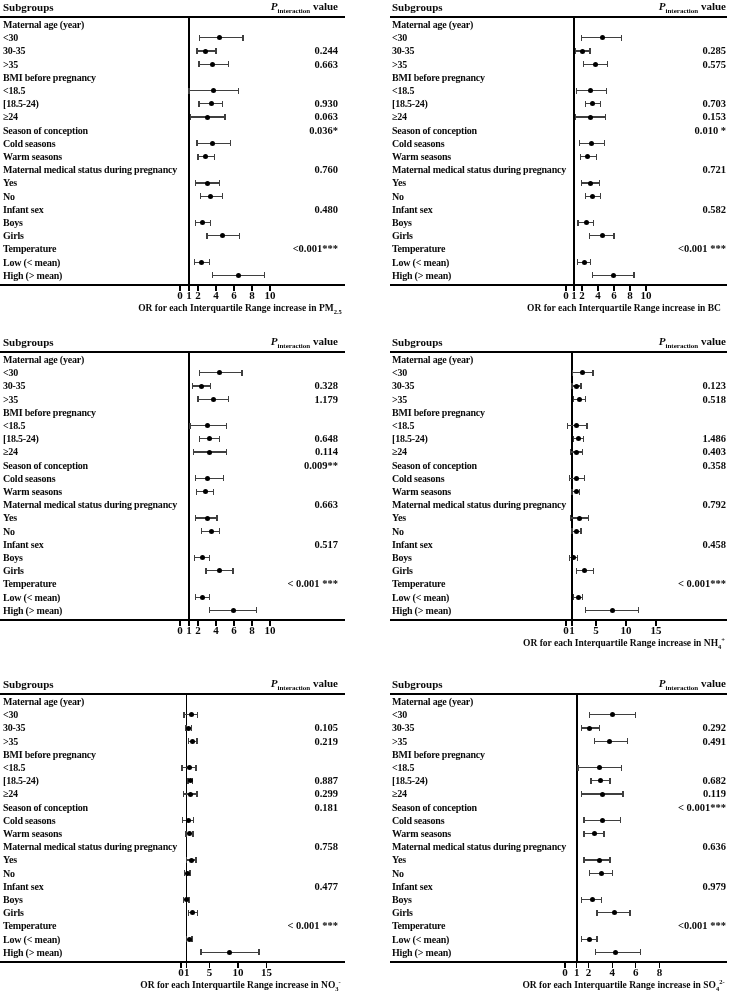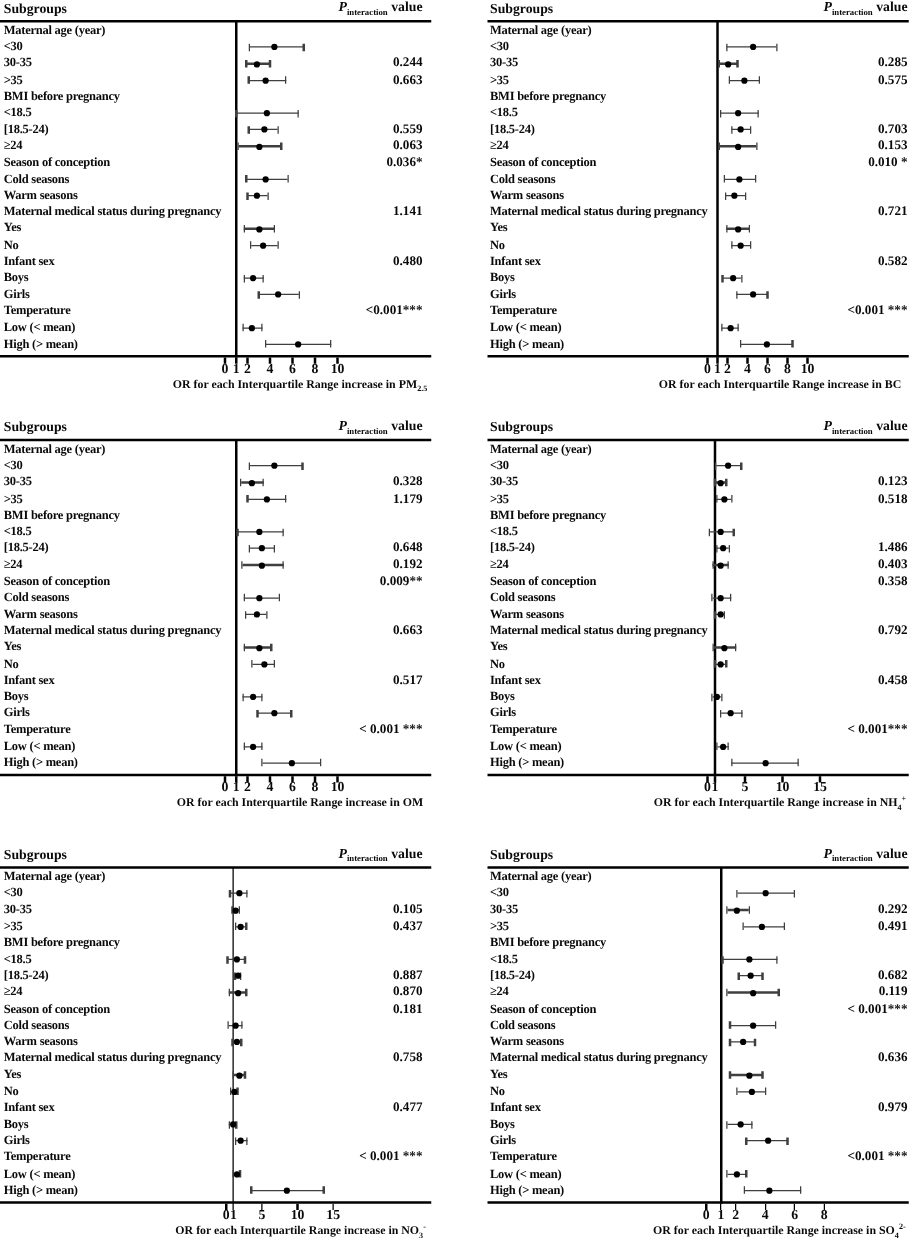--- a/index.html
+++ b/index.html
@@ -52,21 +52,21 @@
       <div class="cap" style="left: 198.2px; top: 61.2px;"></div>
       <div class="cap" style="left: 227.9px; top: 61.2px;"></div>
       <div class="dot" style="left: 209.9px; top: 61.7px;"></div>
       <div class="rowlabel" style="left: 3px; top: 70.8px;">BMI before pregnancy</div>
       <div class="rowlabel" style="left: 3px; top: 84px;">&lt;18.5</div>
       <div class="whisker" style="left: 189px; width: 49.5px; top: 89.9px;"></div>
       <div class="cap" style="left: 188.3px; top: 87.6px;"></div>
       <div class="cap" style="left: 237.8px; top: 87.6px;"></div>
       <div class="dot" style="left: 210.8px; top: 88.1px;"></div>
       <div class="rowlabel" style="left: 3px; top: 97.2px;">[18.5-24)</div>
-      <div class="pval" style="right: 28px; top: 97.2px;">0.559</div>
+      <div class="pval" style="right: 28px; top: 97.2px;">0.930</div>
       <div class="whisker" style="left: 198.9px; width: 23.4px; top: 103.1px;"></div>
       <div class="cap" style="left: 198.2px; top: 100.8px;"></div>
       <div class="cap" style="left: 221.6px; top: 100.8px;"></div>
       <div class="dot" style="left: 209px; top: 101.3px;"></div>
       <div class="rowlabel" style="left: 3px; top: 110.4px;">≥24</div>
       <div class="pval" style="right: 28px; top: 110.4px;">0.063</div>
       <div class="whisker" style="left: 190.8px; width: 34.2px; top: 116.3px;"></div>
       <div class="cap" style="left: 190.1px; top: 114px;"></div>
       <div class="cap" style="left: 224.3px; top: 114px;"></div>
       <div class="dot" style="left: 205.4px; top: 114.5px;"></div>
@@ -76,21 +76,21 @@
       <div class="whisker" style="left: 197.1px; width: 33.3px; top: 142.7px;"></div>
       <div class="cap" style="left: 196.4px; top: 140.4px;"></div>
       <div class="cap" style="left: 229.7px; top: 140.4px;"></div>
       <div class="dot" style="left: 209.9px; top: 140.9px;"></div>
       <div class="rowlabel" style="left: 3px; top: 150px;">Warm seasons</div>
       <div class="whisker" style="left: 198px; width: 16.2px; top: 155.9px;"></div>
       <div class="cap" style="left: 197.3px; top: 153.6px;"></div>
       <div class="cap" style="left: 213.5px; top: 153.6px;"></div>
       <div class="dot" style="left: 202.7px; top: 154.1px;"></div>
       <div class="rowlabel" style="left: 3px; top: 163.2px;">Maternal medical status during pregnancy</div>
-      <div class="pval" style="right: 28px; top: 163.2px;">1.141</div>
+      <div class="pval" style="right: 28px; top: 163.2px;">0.760</div>
       <div class="rowlabel" style="left: 3px; top: 176.4px;">Yes</div>
       <div class="whisker" style="left: 195.3px; width: 24.3px; top: 182.3px;"></div>
       <div class="cap" style="left: 194.6px; top: 180px;"></div>
       <div class="cap" style="left: 218.9px; top: 180px;"></div>
       <div class="dot" style="left: 204.5px; top: 180.5px;"></div>
       <div class="rowlabel" style="left: 3px; top: 189.6px;">No</div>
       <div class="whisker" style="left: 200.7px; width: 21.6px; top: 195.5px;"></div>
       <div class="cap" style="left: 200px; top: 193.2px;"></div>
       <div class="cap" style="left: 221.6px; top: 193.2px;"></div>
       <div class="dot" style="left: 208.1px; top: 193.7px;"></div>
@@ -270,21 +270,21 @@
       <div class="cap" style="left: 189.2px; top: 87.6px;"></div>
       <div class="cap" style="left: 226.1px; top: 87.6px;"></div>
       <div class="dot" style="left: 205.4px; top: 88.1px;"></div>
       <div class="rowlabel" style="left: 3px; top: 97.2px;">[18.5-24)</div>
       <div class="pval" style="right: 28px; top: 97.2px;">0.648</div>
       <div class="whisker" style="left: 199.8px; width: 19.8px; top: 103.1px;"></div>
       <div class="cap" style="left: 199.1px; top: 100.8px;"></div>
       <div class="cap" style="left: 218.9px; top: 100.8px;"></div>
       <div class="dot" style="left: 207.2px; top: 101.3px;"></div>
       <div class="rowlabel" style="left: 3px; top: 110.4px;">≥24</div>
-      <div class="pval" style="right: 28px; top: 110.4px;">0.192</div>
+      <div class="pval" style="right: 28px; top: 110.4px;">0.114</div>
       <div class="whisker" style="left: 193.5px; width: 33.3px; top: 116.3px;"></div>
       <div class="cap" style="left: 192.8px; top: 114px;"></div>
       <div class="cap" style="left: 226.1px; top: 114px;"></div>
       <div class="dot" style="left: 207.2px; top: 114.5px;"></div>
       <div class="rowlabel" style="left: 3px; top: 123.6px;">Season of conception</div>
       <div class="pval" style="right: 28px; top: 123.6px;">0.009**</div>
       <div class="rowlabel" style="left: 3px; top: 136.8px;">Cold seasons</div>
       <div class="whisker" style="left: 195.3px; width: 27.9px; top: 142.7px;"></div>
       <div class="cap" style="left: 194.6px; top: 140.4px;"></div>
       <div class="cap" style="left: 222.5px; top: 140.4px;"></div>
@@ -338,21 +338,20 @@
       <div class="tick" style="left: 197.3px; top: 286px;"></div>
       <div class="ticklbl" style="left: 188px; top: 289px;">2</div>
       <div class="tick" style="left: 215.3px; top: 286px;"></div>
       <div class="ticklbl" style="left: 206px; top: 289px;">4</div>
       <div class="tick" style="left: 233.3px; top: 286px;"></div>
       <div class="ticklbl" style="left: 224px; top: 289px;">6</div>
       <div class="tick" style="left: 251.3px; top: 286px;"></div>
       <div class="ticklbl" style="left: 242px; top: 289px;">8</div>
       <div class="tick" style="left: 269.3px; top: 286px;"></div>
       <div class="ticklbl" style="left: 260px; top: 289px;">10</div>
-      <div class="axis-title" style="left: 135px; width: 210px; top: 301px;"><span>OR for each Interquartile Range increase in </span><span>OM</span><sub></sub><sup></sup></div>
     </div>
     <div class="panel" style="left: 366px; top: 335px;">
       <span class="hdr-left" style="left: 26px;">Subgroups</span>
       <span class="hdr-right" style="right: 6px;"><i>P</i><sub>interaction</sub><span> value</span></span>
       <div class="hline" style="left: 24px; width: 337px; top: 16px;"></div>
       <div class="vline" style="left: 205.2px; top: 17px; height: 269px;"></div>
       <div class="rowlabel" style="left: 26px; top: 18px;">Maternal age (year)</div>
       <div class="rowlabel" style="left: 26px; top: 31.2px;">&lt;30</div>
       <div class="whisker" style="left: 206.6px; width: 20.4px; top: 37.1px;"></div>
       <div class="cap" style="left: 205.9px; top: 34.8px;"></div>
@@ -460,39 +459,39 @@
       <div class="cap" style="left: 183.15px; top: 34.8px;"></div>
       <div class="cap" style="left: 196.83px; top: 34.8px;"></div>
       <div class="dot" style="left: 188.76px; top: 35.3px;"></div>
       <div class="rowlabel" style="left: 3px; top: 44.4px;">30-35</div>
       <div class="pval" style="right: 28px; top: 44.4px;">0.105</div>
       <div class="whisker" style="left: 186.13px; width: 5.13px; top: 50.3px;"></div>
       <div class="cap" style="left: 185.43px; top: 48px;"></div>
       <div class="cap" style="left: 190.56px; top: 48px;"></div>
       <div class="dot" style="left: 185.91px; top: 48.5px;"></div>
       <div class="rowlabel" style="left: 3px; top: 57.6px;">&gt;35</div>
-      <div class="pval" style="right: 28px; top: 57.6px;">0.437</div>
+      <div class="pval" style="right: 28px; top: 57.6px;">0.219</div>
       <div class="whisker" style="left: 188.41px; width: 8.55px; top: 63.5px;"></div>
       <div class="cap" style="left: 187.71px; top: 61.2px;"></div>
       <div class="cap" style="left: 196.26px; top: 61.2px;"></div>
       <div class="dot" style="left: 190.47px; top: 61.7px;"></div>
       <div class="rowlabel" style="left: 3px; top: 70.8px;">BMI before pregnancy</div>
       <div class="rowlabel" style="left: 3px; top: 84px;">&lt;18.5</div>
       <div class="whisker" style="left: 182.14px; width: 13.68px; top: 89.9px;"></div>
       <div class="cap" style="left: 181.44px; top: 87.6px;"></div>
       <div class="cap" style="left: 195.12px; top: 87.6px;"></div>
       <div class="dot" style="left: 187.05px; top: 88.1px;"></div>
       <div class="rowlabel" style="left: 3px; top: 97.2px;">[18.5-24)</div>
       <div class="pval" style="right: 28px; top: 97.2px;">0.887</div>
       <div class="whisker" style="left: 187.84px; width: 4.56px; top: 103.1px;"></div>
       <div class="cap" style="left: 187.14px; top: 100.8px;"></div>
       <div class="cap" style="left: 191.7px; top: 100.8px;"></div>
       <div class="dot" style="left: 187.62px; top: 101.3px;"></div>
       <div class="rowlabel" style="left: 3px; top: 110.4px;">≥24</div>
-      <div class="pval" style="right: 28px; top: 110.4px;">0.870</div>
+      <div class="pval" style="right: 28px; top: 110.4px;">0.299</div>
       <div class="whisker" style="left: 183.28px; width: 13.68px; top: 116.3px;"></div>
       <div class="cap" style="left: 182.58px; top: 114px;"></div>
       <div class="cap" style="left: 196.26px; top: 114px;"></div>
       <div class="dot" style="left: 188.19px; top: 114.5px;"></div>
       <div class="rowlabel" style="left: 3px; top: 123.6px;">Season of conception</div>
       <div class="pval" style="right: 28px; top: 123.6px;">0.181</div>
       <div class="rowlabel" style="left: 3px; top: 136.8px;">Cold seasons</div>
       <div class="whisker" style="left: 182.71px; width: 10.83px; top: 142.7px;"></div>
       <div class="cap" style="left: 182.01px; top: 140.4px;"></div>
       <div class="cap" style="left: 192.84px; top: 140.4px;"></div>

